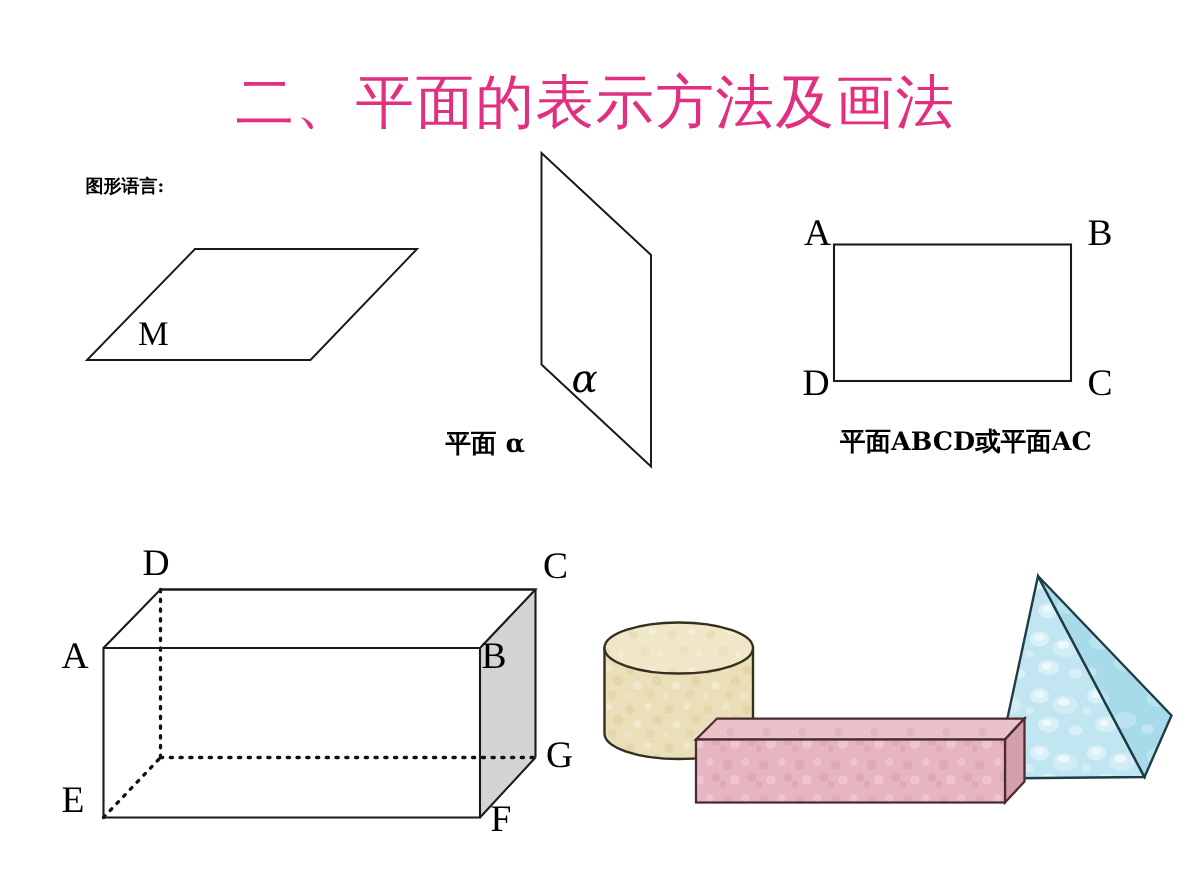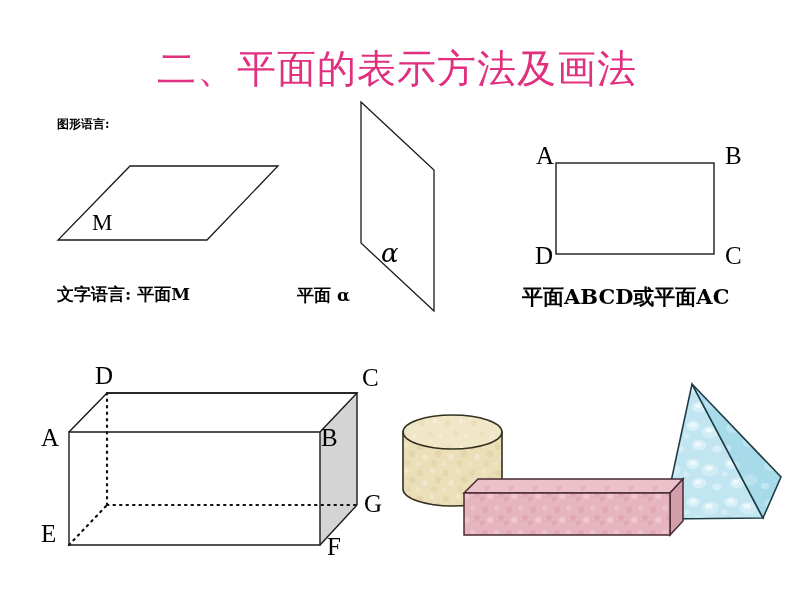--- a/index.html
+++ b/index.html
@@ -20,21 +20,21 @@
 
   .txt{position:absolute;color:#000;white-space:nowrap;}
   .cn{font-family:"DejaVu Serif","Liberation Serif",serif;font-weight:700;}
   .lbl{font-family:"Liberation Serif","DejaVu Serif",serif;font-size:23px;line-height:23px;}
   .lbl-big{font-family:"Liberation Serif","DejaVu Serif",serif;font-size:25px;line-height:25px;}
   .alpha{font-family:"DejaVu Serif","Liberation Serif",serif;font-style:italic;font-size:26px;}
 
   #t-tuxing{left:57px;top:116px;font-size:12px;}
   #t-wenzi{left:57px;top:283px;font-size:17px;}
   #t-pm-alpha{left:297px;top:284px;font-size:17px;text-align:right;}
-  #t-pm-abcd{left:522px;top:283px;font-size:21px;}
+  #t-pm-abcd{left:560px;top:283px;font-size:17px;}
 
   #lab-M{left:92px;top:211px;}
   #lab-alpha-in{left:381px;top:238px;}
   #lab-A{left:536px;top:143px;}
   #lab-B{left:725px;top:143px;}
   #lab-D{left:535px;top:243px;}
   #lab-C{left:725px;top:243px;}
 
   #cb-A{left:41px;top:425px;}
   #cb-B{left:321px;top:425px;}
@@ -62,21 +62,20 @@
     </g>
 
     <g>
       <rect x="556" y="163" width="158" height="91" fill="#ffffff" stroke="#1a1a1a" stroke-width="1.4"></rect>
     </g>
   </svg>
 
   <div class="txt cn" id="t-tuxing">图形语言:</div>
   <div class="txt lbl" id="lab-M">M</div>
 
-  <div class="txt cn" id="t-wenzi">文字语言: 平面M</div>
   <div class="txt alpha" id="lab-alpha-in">α</div>
   <div class="txt cn" id="t-pm-alpha">平面 α</div>
 
   <div class="txt lbl-big" id="lab-A">A</div>
   <div class="txt lbl-big" id="lab-B">B</div>
   <div class="txt lbl-big" id="lab-C">C</div>
   <div class="txt lbl-big" id="lab-D">D</div>
   <div class="txt cn" id="t-pm-abcd">平面ABCD或平面AC</div>
 
   <svg class="layer" viewBox="0 0 794 596" preserveAspectRatio="none" aria-hidden="true">

